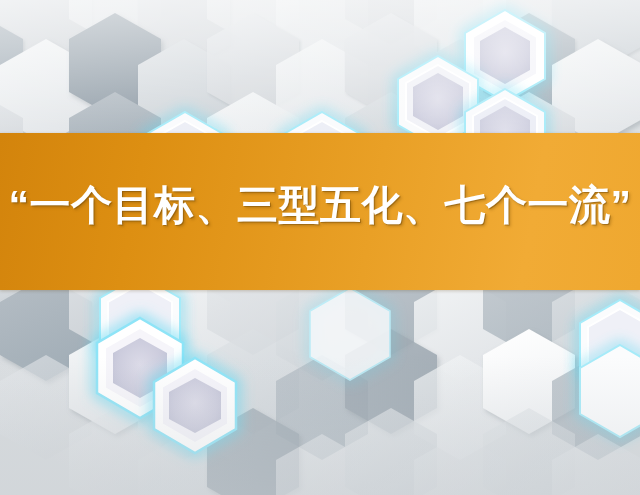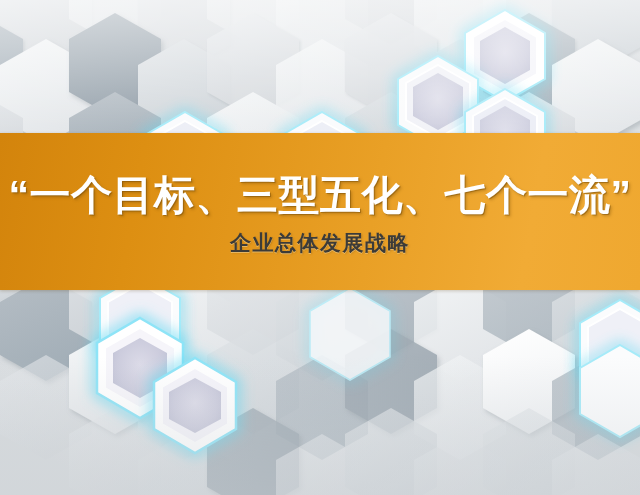--- a/index.html
+++ b/index.html
@@ -290,17 +290,16 @@
         </g>
       </g>
     </svg>
   </div>
 
   <div class="bg-vignette"></div>
 
   <div class="banner">
     <div class="banner-inner">
       <div class="banner-title">“一个目标、三型五化、七个一流”</div>
-      <div class="banner-subtitle">企业总体发展战略</div>
     </div>
   </div>
 
 </div>
 
 </body></html>

